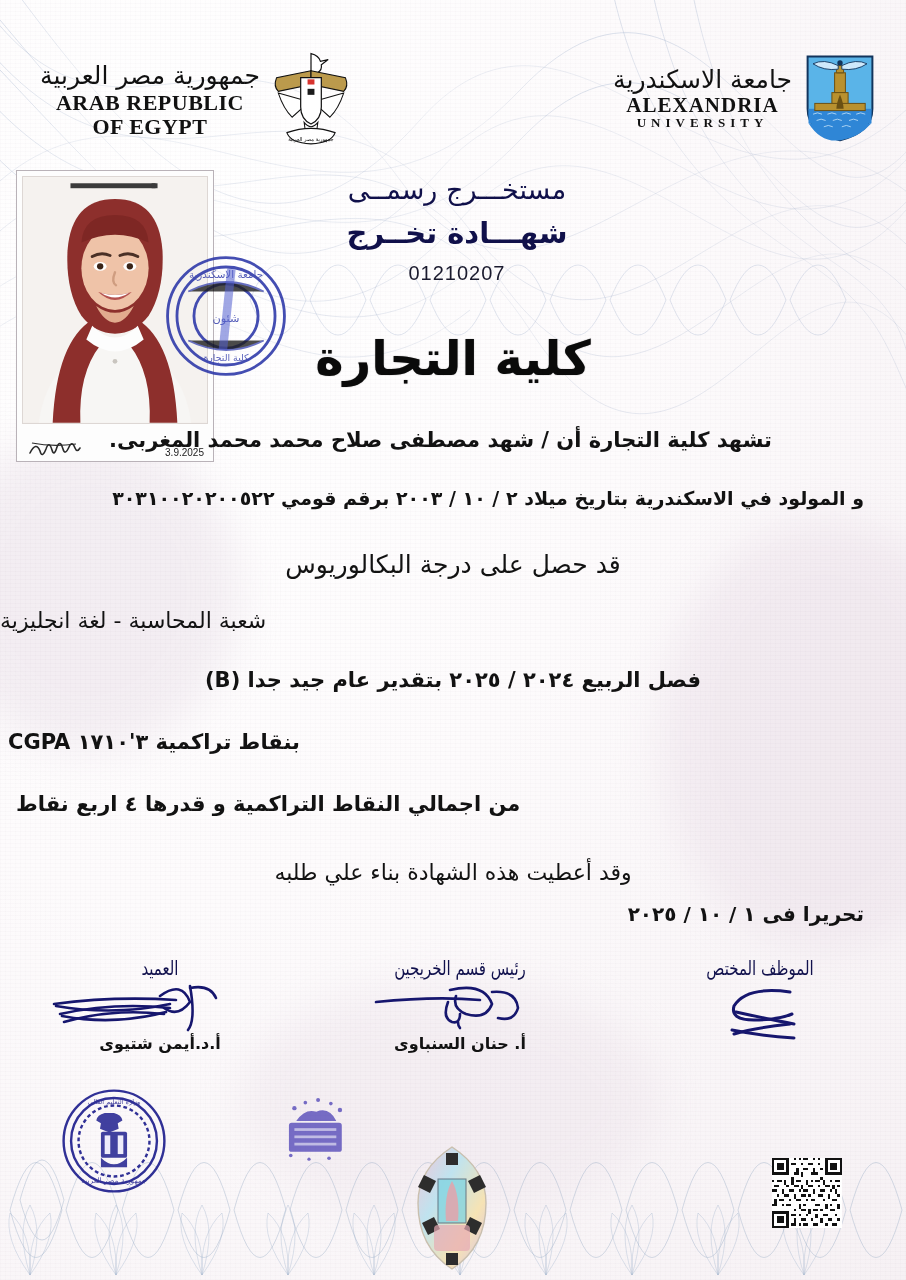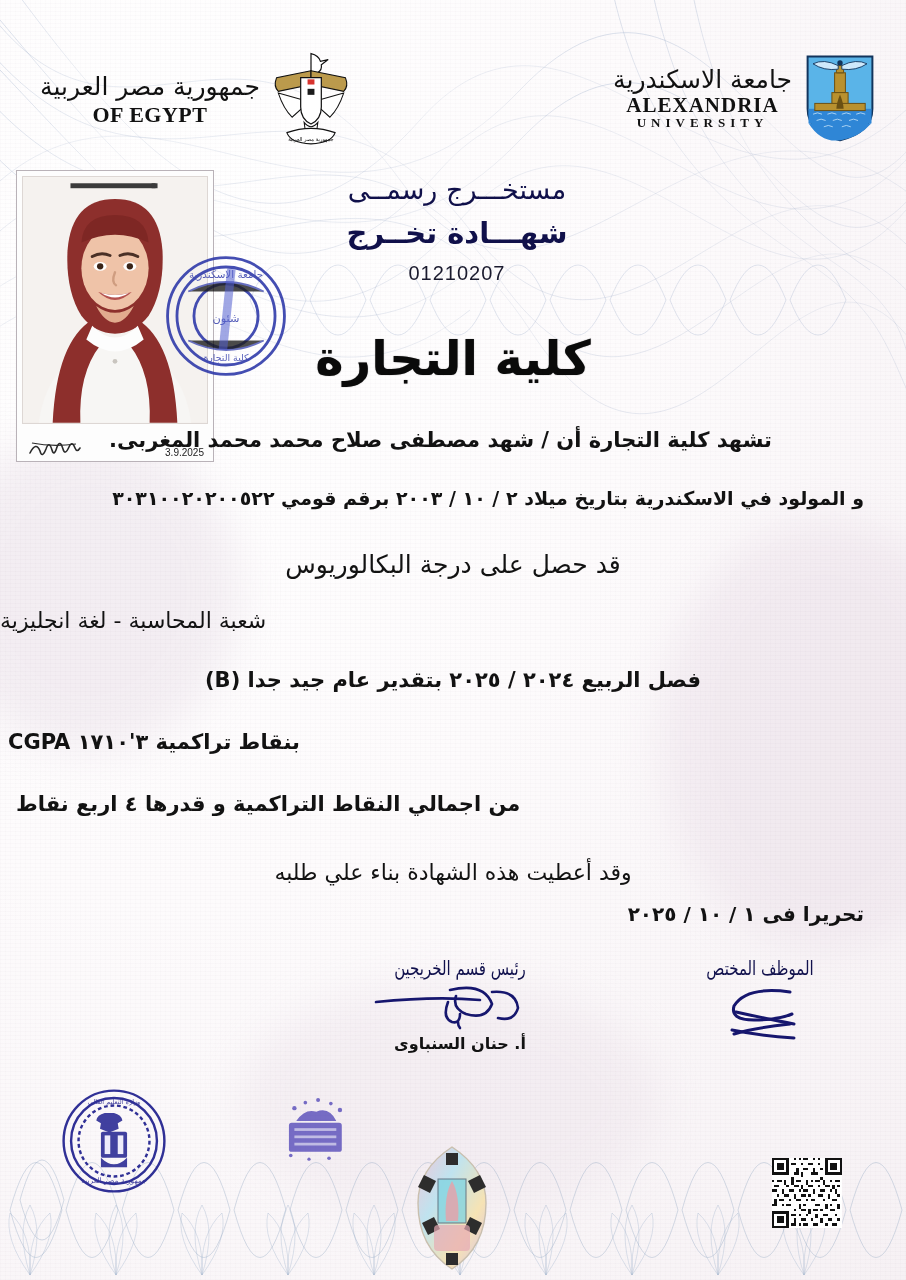--- a/index.html
+++ b/index.html
@@ -319,20 +319,21 @@
         <path d="M30 205 q -26 -36 -20 -62 q 22 20 20 62"></path>
         <path d="M30 205 q 26 -36 20 -62 q -22 20 -20 62"></path>
       </g>
     </g>
   </svg>
 
   <div class="hdr-left">
     <div class="hdr-left-txt">
       <div class="ar-country">جمهورية مصر العربية</div>
       <div class="en-country">
+        <div>ARAB REPUBLIC</div>
         <div>OF EGYPT</div>
       </div>
     </div>
     <svg class="eagle" viewBox="0 0 100 120">
       <g>
 
         <path d="M50 6 q 9 2 11 9 l 9 -2 -8 6 q 1 6 -4 9 l -8 3 z" fill="#fff" stroke="#111" stroke-width="1.4"></path>
 
         <path d="M50 26 L 10 34 q -4 10 2 16 l 38 -8 z" fill="#bb9a4c" stroke="#111" stroke-width="1.3"></path>
         <path d="M50 26 L 90 34 q 4 10 -2 16 l -38 -8 z" fill="#bb9a4c" stroke="#111" stroke-width="1.3"></path>
@@ -461,20 +462,38 @@
   <div class="body-ar l-degree">قد حصل على درجة البكالوريوس</div>
   <div class="body-ar l-major">شعبة المحاسبة - لغة انجليزية</div>
   <div class="body-ar l-term">فصل الربيع ٢٠٢٤ / ٢٠٢٥ بتقدير عام  جيد جدا   (B)</div>
   <div class="body-ar l-cgpa">بنقاط تراكمية ٣'١٧١٠  CGPA</div>
   <div class="body-ar l-credit">من اجمالي النقاط التراكمية و قدرها ٤  اربع نقاط</div>
   <div class="body-ar l-given">وقد أعطيت هذه الشهادة بناء علي طلبه</div>
   <div class="body-ar l-date">تحريرا فى ١ / ١٠ / ٢٠٢٥</div>
 
   <div class="sig-row">
 
+    <div class="sig-col c-dean">
+      <div class="sig-title">العميد</div>
+      <div class="sig-ink">
+        <svg viewBox="0 0 240 56" width="240" height="56">
+          <g stroke="#16166e" fill="none" stroke-width="2.6" stroke-linecap="round">
+            <path d="M150 8 q 6 34 -2 44"></path>
+            <path d="M120 18 q 22 -16 30 6 q -12 16 -26 6"></path>
+            <path d="M14 26 q 60 -8 122 -4"></path>
+            <path d="M20 36 q 54 -12 110 -6"></path>
+            <path d="M24 44 q 48 -14 100 -8"></path>
+            <path d="M16 28 q 58 10 114 -2"></path>
+            <path d="M22 38 q 52 10 104 -4"></path>
+            <path d="M150 10 q 20 -4 26 10"></path>
+          </g>
+        </svg>
+      </div>
+      <div class="sig-name">أ.د.أيمن شتيوى</div>
+    </div>
 
     <div class="sig-col c-head">
       <div class="sig-title">رئيس قسم الخريجين</div>
       <div class="sig-ink">
         <svg viewBox="0 0 240 56" width="240" height="56">
           <g stroke="#16166e" fill="none" stroke-width="2.6" stroke-linecap="round">
             <path d="M36 24 q 60 -6 104 -2"></path>
             <path d="M110 12 q 34 -8 42 14 q -6 16 -26 10 q -14 -6 -10 -18"></path>
             <path d="M152 14 q 24 -2 26 16 q -4 14 -20 10"></path>
             <path d="M108 24 q -6 16 4 20 q 8 2 8 -8"></path>

